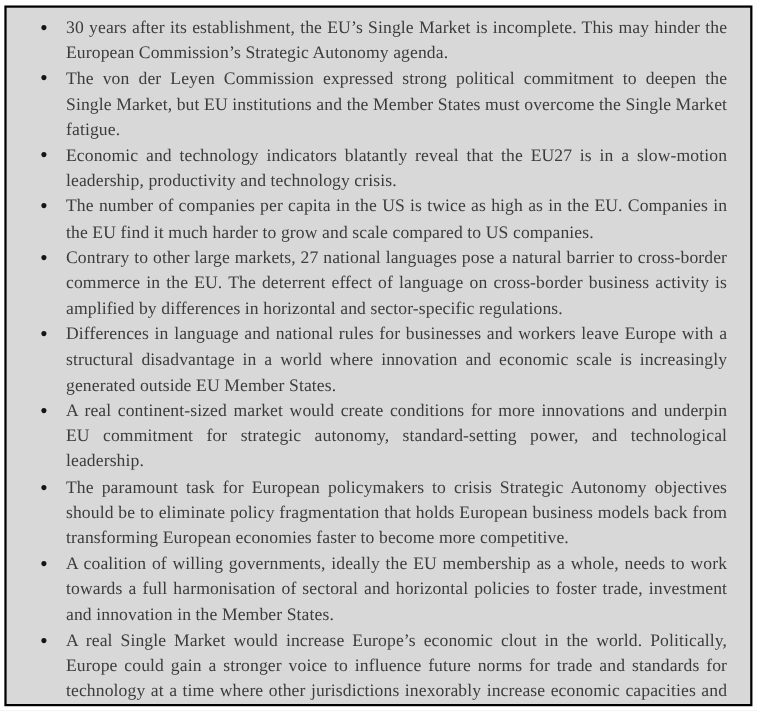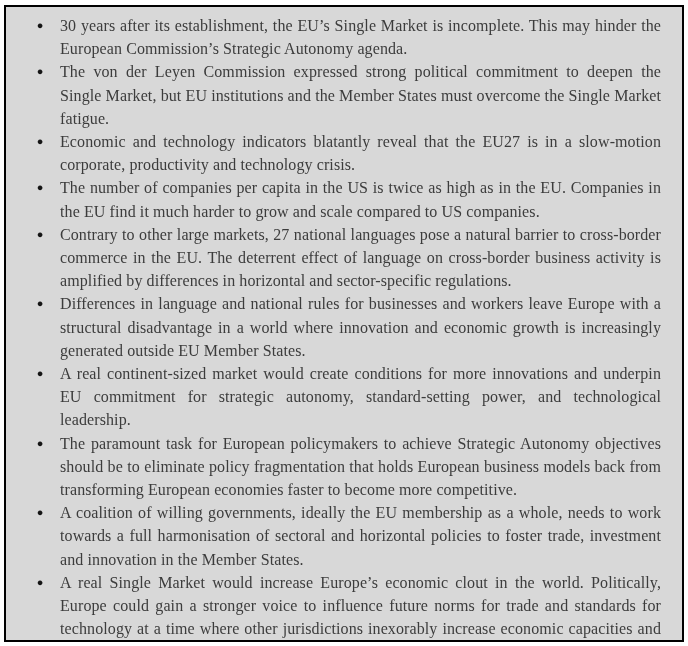--- a/index.html
+++ b/index.html
@@ -58,41 +58,41 @@
       <li class="bullet-item">
         <span class="bullet-glyph">●</span>
         <span class="bullet-text">30 years after its establishment, the EU’s Single Market is incomplete. This may hinder the European Commission’s Strategic Autonomy agenda.</span>
       </li>
       <li class="bullet-item">
         <span class="bullet-glyph">●</span>
         <span class="bullet-text">The von der Leyen Commission expressed strong political commitment to deepen the Single Market, but EU institutions and the Member States must overcome the Single Market fatigue.</span>
       </li>
       <li class="bullet-item">
         <span class="bullet-glyph">●</span>
-        <span class="bullet-text">Economic and technology indicators blatantly reveal that the EU27 is in a slow-motion corporate, productivity and technology crisis.</span>
+        <span class="bullet-text">Economic and technology indicators blatantly reveal that the EU27 is in a slow-motion leadership, productivity and technology crisis.</span>
       </li>
       <li class="bullet-item">
         <span class="bullet-glyph">●</span>
         <span class="bullet-text">The number of companies per capita in the US is twice as high as in the EU. Companies in the EU find it much harder to grow and scale compared to US companies.</span>
       </li>
       <li class="bullet-item">
         <span class="bullet-glyph">●</span>
         <span class="bullet-text">Contrary to other large markets, 27 national languages pose a natural barrier to cross-border commerce in the EU. The deterrent effect of language on cross-border business activity is amplified by differences in horizontal and sector-specific regulations.</span>
       </li>
       <li class="bullet-item">
         <span class="bullet-glyph">●</span>
-        <span class="bullet-text">Differences in language and national rules for businesses and workers leave Europe with a structural disadvantage in a world where innovation and economic growth is increasingly generated outside EU Member States.</span>
+        <span class="bullet-text">Differences in language and national rules for businesses and workers leave Europe with a structural disadvantage in a world where innovation and economic scale is increasingly generated outside EU Member States.</span>
       </li>
       <li class="bullet-item">
         <span class="bullet-glyph">●</span>
         <span class="bullet-text">A real continent-sized market would create conditions for more innovations and underpin EU commitment for strategic autonomy, standard-setting power, and technological leadership.</span>
       </li>
       <li class="bullet-item">
         <span class="bullet-glyph">●</span>
-        <span class="bullet-text">The paramount task for European policymakers to achieve Strategic Autonomy objectives should be to eliminate policy fragmentation that holds European business models back from transforming European economies faster to become more competitive.</span>
+        <span class="bullet-text">The paramount task for European policymakers to crisis Strategic Autonomy objectives should be to eliminate policy fragmentation that holds European business models back from transforming European economies faster to become more competitive.</span>
       </li>
       <li class="bullet-item">
         <span class="bullet-glyph">●</span>
         <span class="bullet-text">A coalition of willing governments, ideally the EU membership as a whole, needs to work towards a full harmonisation of sectoral and horizontal policies to foster trade, investment and innovation in the Member States.</span>
       </li>
       <li class="bullet-item">
         <span class="bullet-glyph">●</span>
         <span class="bullet-text">A real Single Market would increase Europe’s economic clout in the world. Politically, Europe could gain a stronger voice to influence future norms for trade and standards for technology at a time where other jurisdictions inexorably increase economic capacities and technological capabilities.</span>
       </li>
     </ul>

